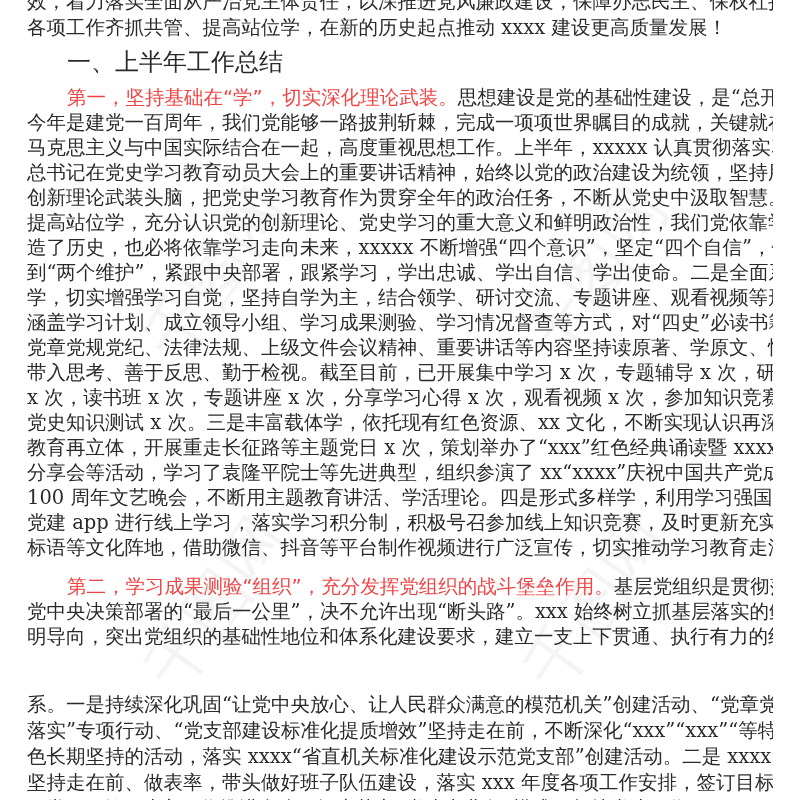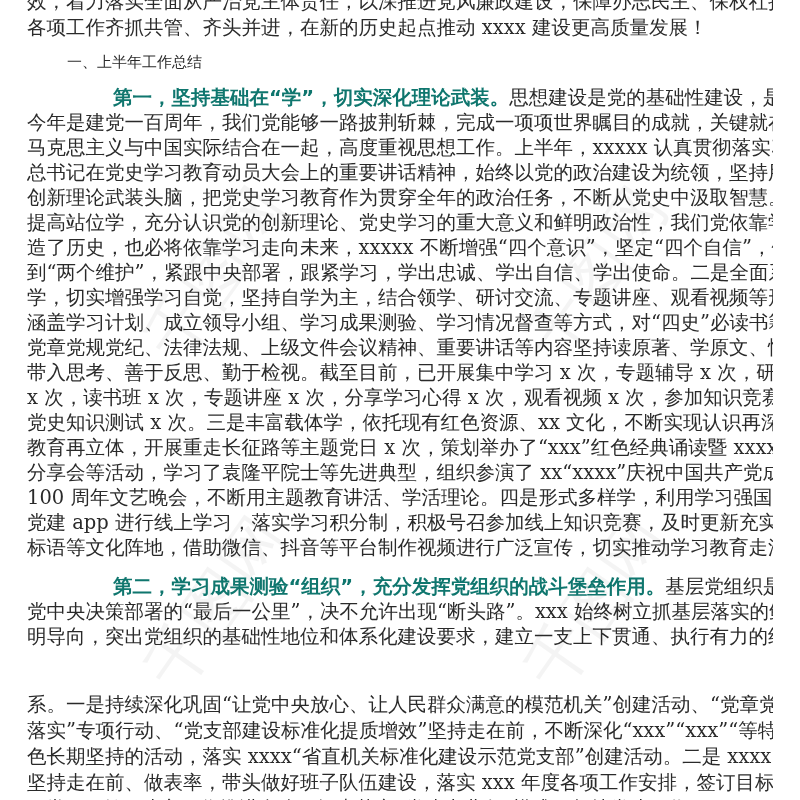--- a/index.html
+++ b/index.html
@@ -26,22 +26,22 @@
     font-size: 19.5px;
     line-height: 24px;
     white-space: nowrap;
     text-align: justify;
     text-align-last: justify;
     letter-spacing: 0;
     overflow: hidden;
   }
   .line.last { text-align-last: left; }
   .line.indent { padding-left: 40px; width: 706px; }
-  .line.heading { padding-left: 40px; width: 706px; text-align-last: left; font-family: "DejaVu Sans", "Liberation Sans", sans-serif; font-size: 15px; }
-  .b { font-weight: bold; font-family: "DejaVu Sans", "Liberation Sans", sans-serif; color: #0f766e; margin-left: 46px; }
+  .line.heading { padding-left: 40px; width: 706px; text-align-last: left; font-family: "DejaVu Sans", "Liberation Sans", sans-serif; font-size: 24px; }
+  .b { font-weight: normal; font-family: "DejaVu Sans", "Liberation Sans", sans-serif; color: #ef4444; }
   .watermark {
     position: absolute;
     font-family: "DejaVu Sans", sans-serif;
     font-size: 64px;
     color: rgba(0,0,0,0.045);
     transform: rotate(-55deg);
     pointer-events: none;
     white-space: nowrap;
   }
 </style>
@@ -49,21 +49,21 @@
 <body>
 
 <div class="watermark" style="left:120px; top:230px;">千图网</div>
 <div class="watermark" style="left:500px; top:230px;">千图网</div>
 <div class="watermark" style="left:120px; top:560px;">千图网</div>
 <div class="watermark" style="left:500px; top:560px;">千图网</div>
 
 <div class="page">
 
   <div class="line" style="top:-10px;">效，着力落实全面从严治党主体责任，以深推进党风廉政建设，保障办志民主、保权社担系项，</div>
-  <div class="line last" style="top:16px;">各项工作齐抓共管、齐头并进，在新的历史起点推动 xxxx 建设更高质量发展！</div>
+  <div class="line last" style="top:16px;">各项工作齐抓共管、提高站位学，在新的历史起点推动 xxxx 建设更高质量发展！</div>
 
   <div class="line heading" style="top:50px;">一、上半年工作总结</div>
 
   <div class="line indent" style="top:86px;">
     <span class="b">第一，坚持基础在“学”，切实深化理论武装。</span><span>思想建设是党的基础性建设，是“总开关”，</span>
   </div>
   <div class="line" style="top:111px;">今年是建党一百周年，我们党能够一路披荆斩棘，完成一项项世界瞩目的成就，关键就在于把</div>
   <div class="line" style="top:136px;">马克思主义与中国实际结合在一起，高度重视思想工作。上半年，xxxxx 认真贯彻落实习近平</div>
   <div class="line" style="top:161px;">总书记在党史学习教育动员大会上的重要讲话精神，始终以党的政治建设为统领，坚持用党的</div>
   <div class="line" style="top:186px;">创新理论武装头脑，把党史学习教育作为贯穿全年的政治任务，不断从党史中汲取智慧。一是</div>

